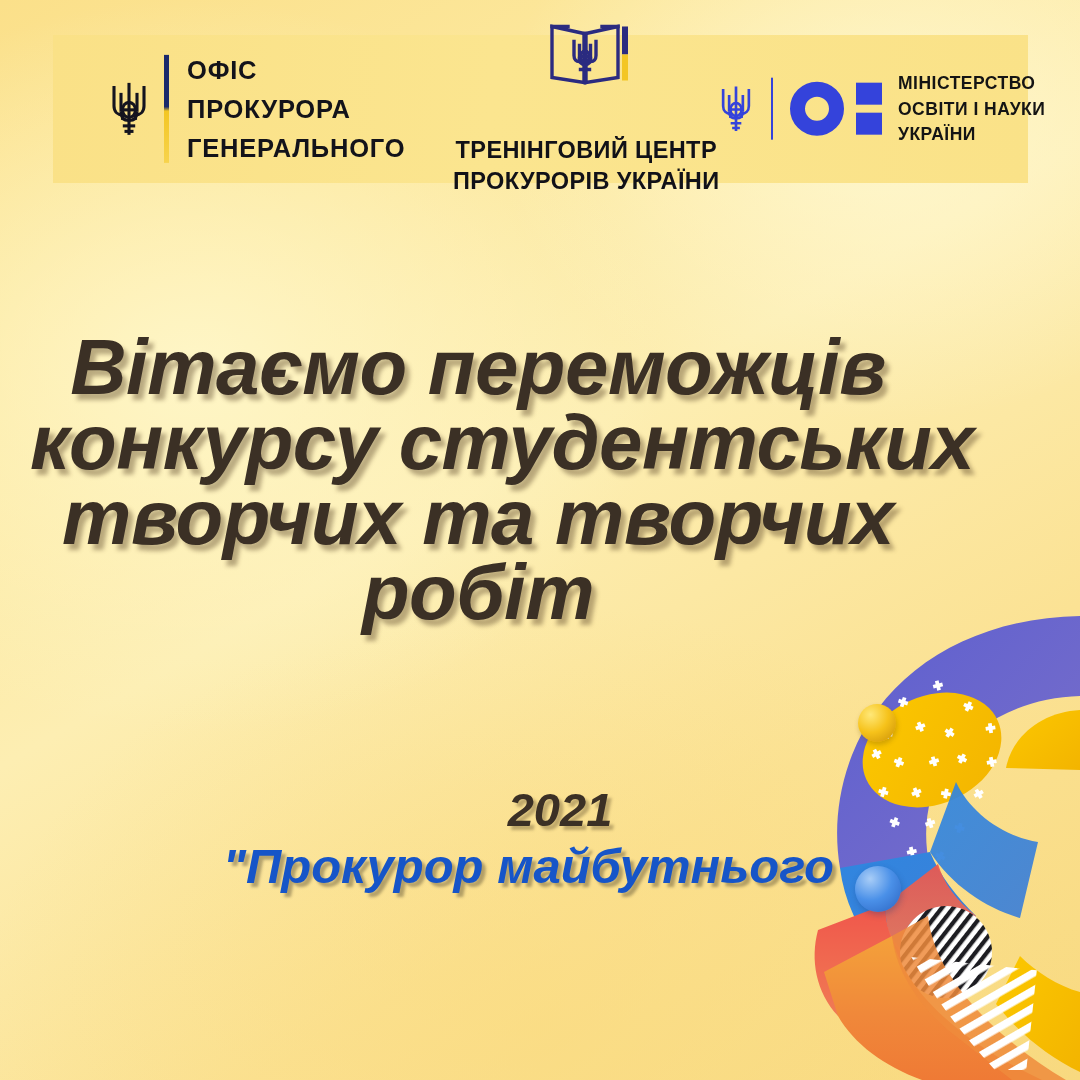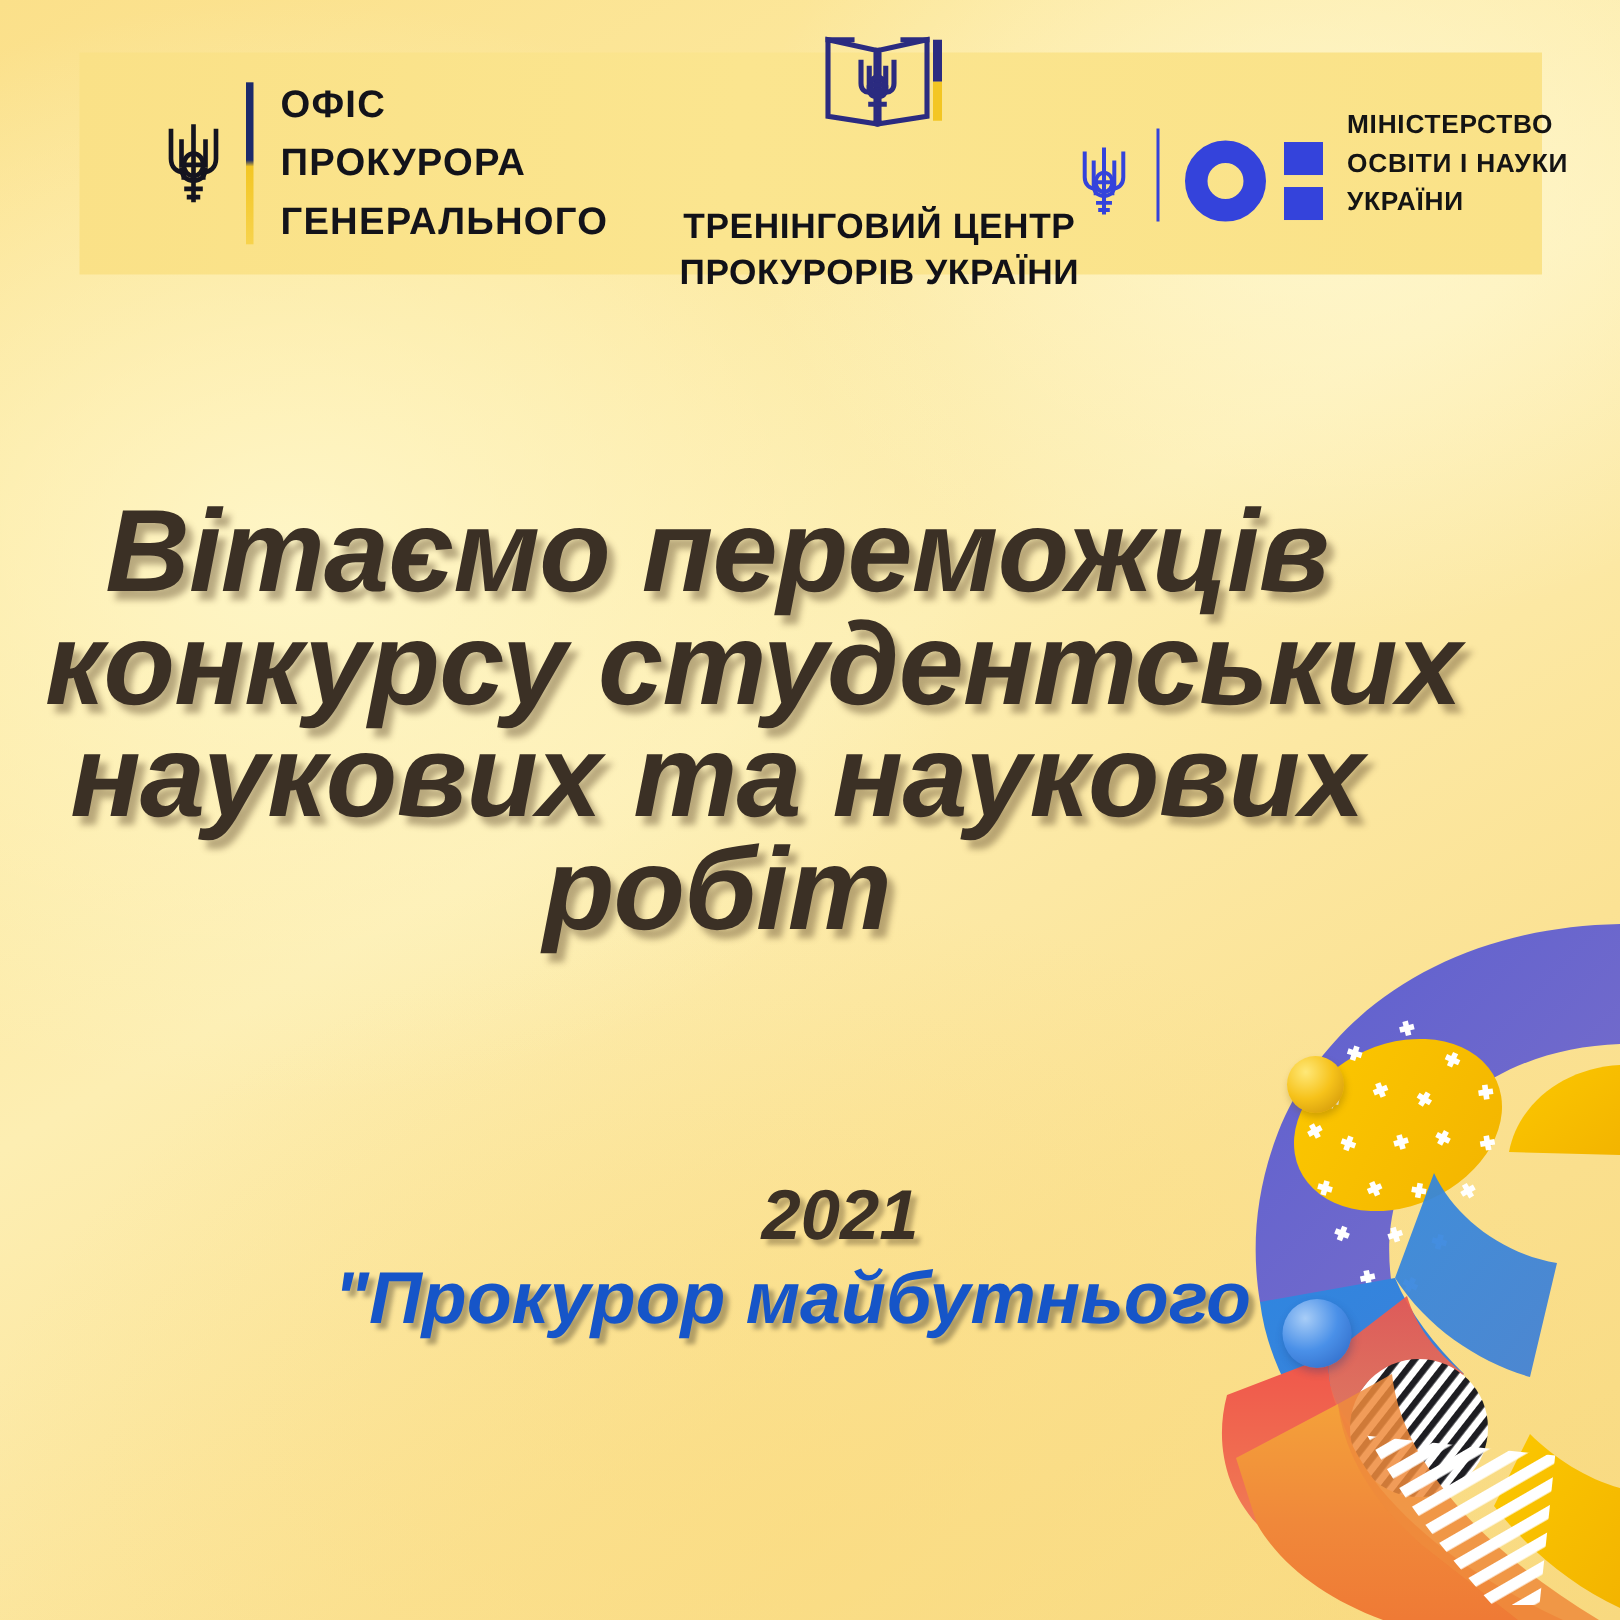--- a/index.html
+++ b/index.html
@@ -80,21 +80,21 @@
     margin-top: 40px;
   }
 
   
   .logo-mon {
     position: absolute;
     left: 665px;
     top: 50%;
     transform: translateY(-50%);
     display: flex;
-    align-items: flex-end;
+    align-items: center;
   }
   .tryzub-blue { width: 36px; height: 54px; display: block; }
   .mon-divider {
     width: 2px;
     height: 62px;
     background: #3443db;
     margin: 0 17px;
   }
   .mon-mark { display: flex; align-items: center; gap: 12px; margin-right: 16px; }
   .mon-ring {
@@ -286,21 +286,21 @@
         <div>МІНІСТЕРСТВО</div>
         <div>ОСВІТИ І НАУКИ</div>
         <div>УКРАЇНИ</div>
       </div>
     </div>
   </div>
 
   <div class="headline">
     <span class="ln">Вітаємо переможців</span>
     <span class="ln">конкурсу студентських</span>
-    <span class="ln">наукових та наукових</span>
+    <span class="ln">творчих та творчих</span>
     <span class="ln">робіт</span>
   </div>
 
   <div class="sub-year">2021</div>
   <div class="sub-name">"Прокурор майбутнього"</div>
 
   <svg class="deco" viewBox="0 0 300 480" xmlns="http://www.w3.org/2000/svg">
     <defs>
       <linearGradient id="gPurple" x1="0" y1="0" x2="1" y2="1">
         <stop offset="0%" stop-color="#5c5fd0"></stop>

